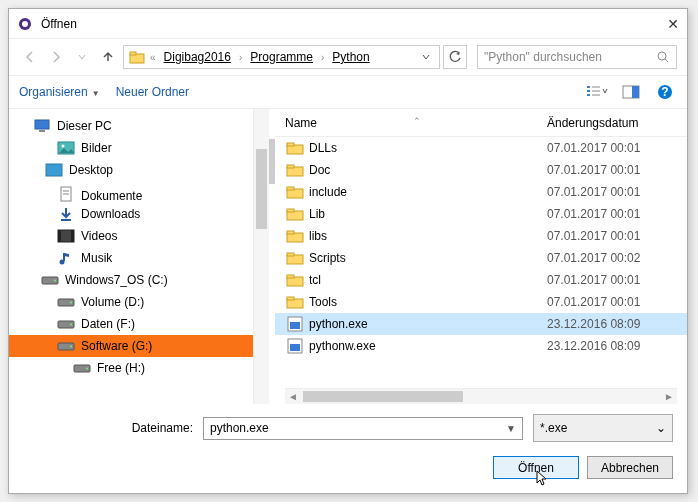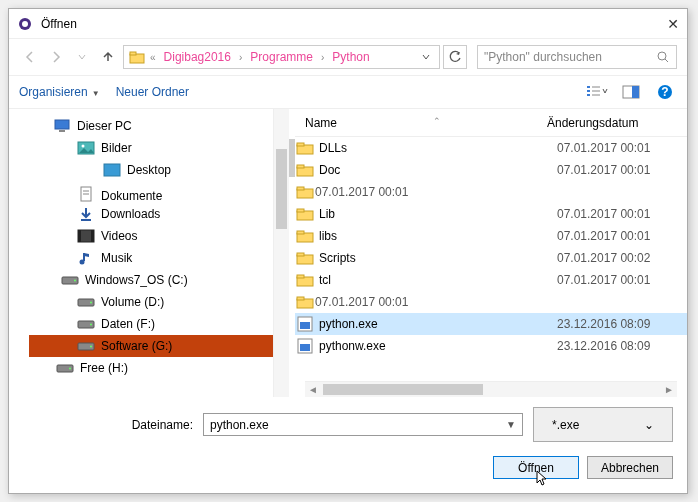--- a/index.html
+++ b/index.html
@@ -8,59 +8,59 @@
 .titlebar { height: 30px; display: flex; align-items: center; padding: 0 8px; border-bottom: 1px solid #eee; }
 .titlebar .app-icon { width: 16px; height: 16px; margin-right: 8px; }
 .titlebar .title { flex: 1; font-size: 12px; }
 .titlebar .close { width: 30px; text-align: right; font-size: 14px; color: #333; cursor: pointer; }
 .navbar { height: 36px; display: flex; align-items: center; padding: 4px 10px; gap: 4px; }
 .nav-btn { width: 22px; height: 22px; display: flex; align-items: center; justify-content: center; color: #999; }
 .nav-btn.enabled { color: #333; }
 .addrbar { flex: 1; height: 24px; border: 1px solid #ccc; background: #fff; display: flex; align-items: center; padding: 0 4px; gap: 2px; }
 .folder-icon-sm { width: 18px; height: 18px; display:flex; align-items:center; justify-content:center; }
 .crumb-sep { color: #888; font-size: 10px; padding: 0 2px; }
-.crumb { padding: 0 4px; color: #ec4899; }
+.crumb { padding: 0 4px; color: #000000; text-decoration: underline; }
 .addr-drop { margin-left: auto; color: #555; padding: 0 4px; }
 .refresh-btn { width: 24px; height: 24px; border: 1px solid #ccc; display:flex; align-items:center; justify-content:center; margin-left: -1px; }
 .searchbox { width: 200px; height: 24px; border: 1px solid #ccc; margin-left: 6px; display:flex; align-items:center; padding: 0 6px; color: #888; }
 .searchbox span:first-child { flex:1; }
 .toolbar { height: 34px; border-top: 1px solid #eee; border-bottom: 1px solid #eee; display:flex; align-items:center; padding: 0 10px; gap: 16px; }
 .tool-link { color: #1a5aa8; }
 .tool-link .carat { font-size: 8px; margin-left:4px; color:#555; }
 .tool-right { margin-left:auto; display:flex; align-items:center; gap:10px;}
 .tool-icon { width:24px; height:20px; display:flex; align-items:center; justify-content:center; }
-.body-area { flex:1; display:flex; min-height:0;margin-left:20px; }
+.body-area { flex:1; display:flex; min-height:0; }
 .sidebar { width: 260px; border-right: 0; padding: 6px 0; overflow:hidden; position:relative; }
 .sidebar-scroll { position:absolute; right:0; top:0; bottom:0; width:16px; background:#f5f5f5; border-left:1px solid #eee;}
 .sb-thumb { position:absolute; left:2px; right:2px; top:40px; height:80px; background:#ccc;}
 .tree-item { height: 22px; display:flex; align-items:center; padding-left: 32px; gap:6px; }
-.tree-item.selected { background:#c2410c; }
+.tree-item.selected { background:#f97316; }
 .tree-item .t-icon { width:18px; height:18px; display:flex; align-items:center; justify-content:center; }
 .special-divider { width:6px; background:#ccc; margin: 30px 0 220px; }
 .filepane { flex:1; display:flex; flex-direction:column; min-width:0; }
 .columns { height: 28px; display:flex; align-items:center; border-bottom: 1px solid #eee; padding: 0 10px; gap:10px; }
 .col-name { flex:1; display:flex; align-items:flex-start; gap:16px;}
 .col-date { width: 130px; text-align:left; }
 .col-sort { font-size:9px; color:#888; }
 .filelist { flex:1; overflow:hidden; }
-.file-row { height: 22px; display:flex; align-items:center; padding: 0 0; }
+.file-row { height: 22px; display:flex; align-items:center; padding: 0 10px; }
 .file-row.selected { background:#cce8ff; }
 .f-icon { width:20px; height:18px; display:flex; align-items:center; justify-content:center; }
 .f-name { flex:1; padding-left:4px;}
 .f-date { width:130px; color:#555; }
 .h-scroll { height: 16px; background:#f5f5f5; border-top:1px solid #eee; margin: 4px 10px 0; position:relative;}
 .h-scroll::before { content:""; position:absolute; left:18px; width:160px; top:2px; bottom:2px; background:#ccc;}
 .h-scroll .arr-l, .h-scroll .arr-r { position:absolute; top:0; bottom:0; width:16px; display:flex; align-items:center; justify-content:center; color:#888; font-size:10px;}
 .h-scroll .arr-l{left:0;} .h-scroll .arr-r{right:0;}
 .footer { padding: 10px 14px 14px; }
 .fname-row { display:flex; align-items:center; gap:10px; padding-left: 100px; }
 .fname-label { width: 70px; text-align:right; }
 .fname-input { flex:1; height:23px; border:1px solid #999; padding:0 6px; display:flex; align-items:center; justify-content:space-between;}
 .fname-input .dd { color:#555; font-size:10px;}
-.filter-select { width: 140px; height:35px; border:1px solid #aaa; background:#efefef; padding: 0 18px; display:flex; align-items:center; justify-content:space-between;}
+.filter-select { width: 140px; height:28px; border:1px solid #aaa; background:#efefef; padding: 0 6px; display:flex; align-items:center; justify-content:space-between;}
 .btn-row { display:flex; justify-content:flex-end; gap:8px; margin-top:14px; }
 .btn { width: 86px; height: 23px; border:1px solid #999; background:#e8e8e8; display:flex; align-items:center; justify-content:center; position:relative;}
 .btn.primary { border:1px solid #0078d7; background:#e5f1fb;}
 .cursor { position:absolute; left:50%; top:13px; pointer-events:none;}
 svg { display:block; }
 </style>
 </head>
 <body>
 
 <div class="dialog">
@@ -180,21 +180,21 @@
           <div class="tree-item" style="padding-left: 48px;">
             <span class="t-icon">
               <svg width="18" height="14">
                 <rect x="1" y="1" width="16" height="12" fill="#4db8b8" stroke="#2a8888"></rect>
                 <circle cx="6" cy="5" r="1.5" fill="#fff"></circle>
                 <path d="M2 12 L7 7 L11 11 L14 8 L17 12 Z" fill="#2a8888"></path>
               </svg>
             </span>
             <span>Bilder</span>
           </div>
-          <div class="tree-item" style="padding-left: 74px;">
+          <div class="tree-item" style="padding-left: 36px;">
             <span class="t-icon">
               <svg width="18" height="14">
                 <rect x="1" y="1" width="16" height="12" fill="#3a9bd5" stroke="#2a7ba5"></rect>
               </svg>
             </span>
             <span>Desktop</span>
           </div>
           <div class="tree-item" style="padding-left: 48px; align-items: flex-end;">
             <span class="t-icon">
               <svg width="14" height="16">
@@ -263,21 +263,21 @@
           </div>
           <div class="tree-item selected" style="padding-left: 48px;">
             <span class="t-icon">
               <svg width="18" height="12">
                 <rect x="1" y="3" width="16" height="7" rx="1" fill="#888" stroke="#555"></rect>
                 <circle cx="14" cy="6.5" r="1" fill="#6f6"></circle>
               </svg>
             </span>
             <span>Software (G:)</span>
           </div>
-          <div class="tree-item" style="padding-left: 27px;">
+          <div class="tree-item" style="padding-left: 64px;">
             <span class="t-icon">
               <svg width="18" height="12">
                 <rect x="1" y="3" width="16" height="7" rx="1" fill="#888" stroke="#555"></rect>
                 <circle cx="14" cy="6.5" r="1" fill="#6f6"></circle>
               </svg>
             </span>
             <span>Free (H:)</span>
           </div>
         </div>
       <div class="sidebar-scroll">
@@ -314,20 +314,21 @@
             <span class="f-name">Doc</span>
             <span class="f-date">07.01.2017 00:01</span>
           </div>
           <div class="file-row">
             <span class="f-icon">
               <svg width="18" height="14">
                 <rect x="1" y="4" width="16" height="9" fill="#ffd869" stroke="#c9a227"></rect>
                 <rect x="1" y="2" width="7" height="3" fill="#ffd869" stroke="#c9a227"></rect>
               </svg>
             </span>
+            <span class="f-name">include</span>
             <span class="f-date">07.01.2017 00:01</span>
           </div>
           <div class="file-row">
             <span class="f-icon">
               <svg width="18" height="14">
                 <rect x="1" y="4" width="16" height="9" fill="#ffd869" stroke="#c9a227"></rect>
                 <rect x="1" y="2" width="7" height="3" fill="#ffd869" stroke="#c9a227"></rect>
               </svg>
             </span>
             <span class="f-name">Lib</span>
@@ -363,20 +364,21 @@
             <span class="f-name">tcl</span>
             <span class="f-date">07.01.2017 00:01</span>
           </div>
           <div class="file-row">
             <span class="f-icon">
               <svg width="18" height="14">
                 <rect x="1" y="4" width="16" height="9" fill="#ffd869" stroke="#c9a227"></rect>
                 <rect x="1" y="2" width="7" height="3" fill="#ffd869" stroke="#c9a227"></rect>
               </svg>
             </span>
+            <span class="f-name">Tools</span>
             <span class="f-date">07.01.2017 00:01</span>
           </div>
           <div class="file-row selected">
             <span class="f-icon">
               <svg width="16" height="16">
                 <rect x="1" y="1" width="14" height="14" fill="#fff" stroke="#888"></rect>
                 <rect x="3" y="6" width="10" height="7" fill="#3a7bd5"></rect>
               </svg>
             </span>
             <span class="f-name">python.exe</span>

